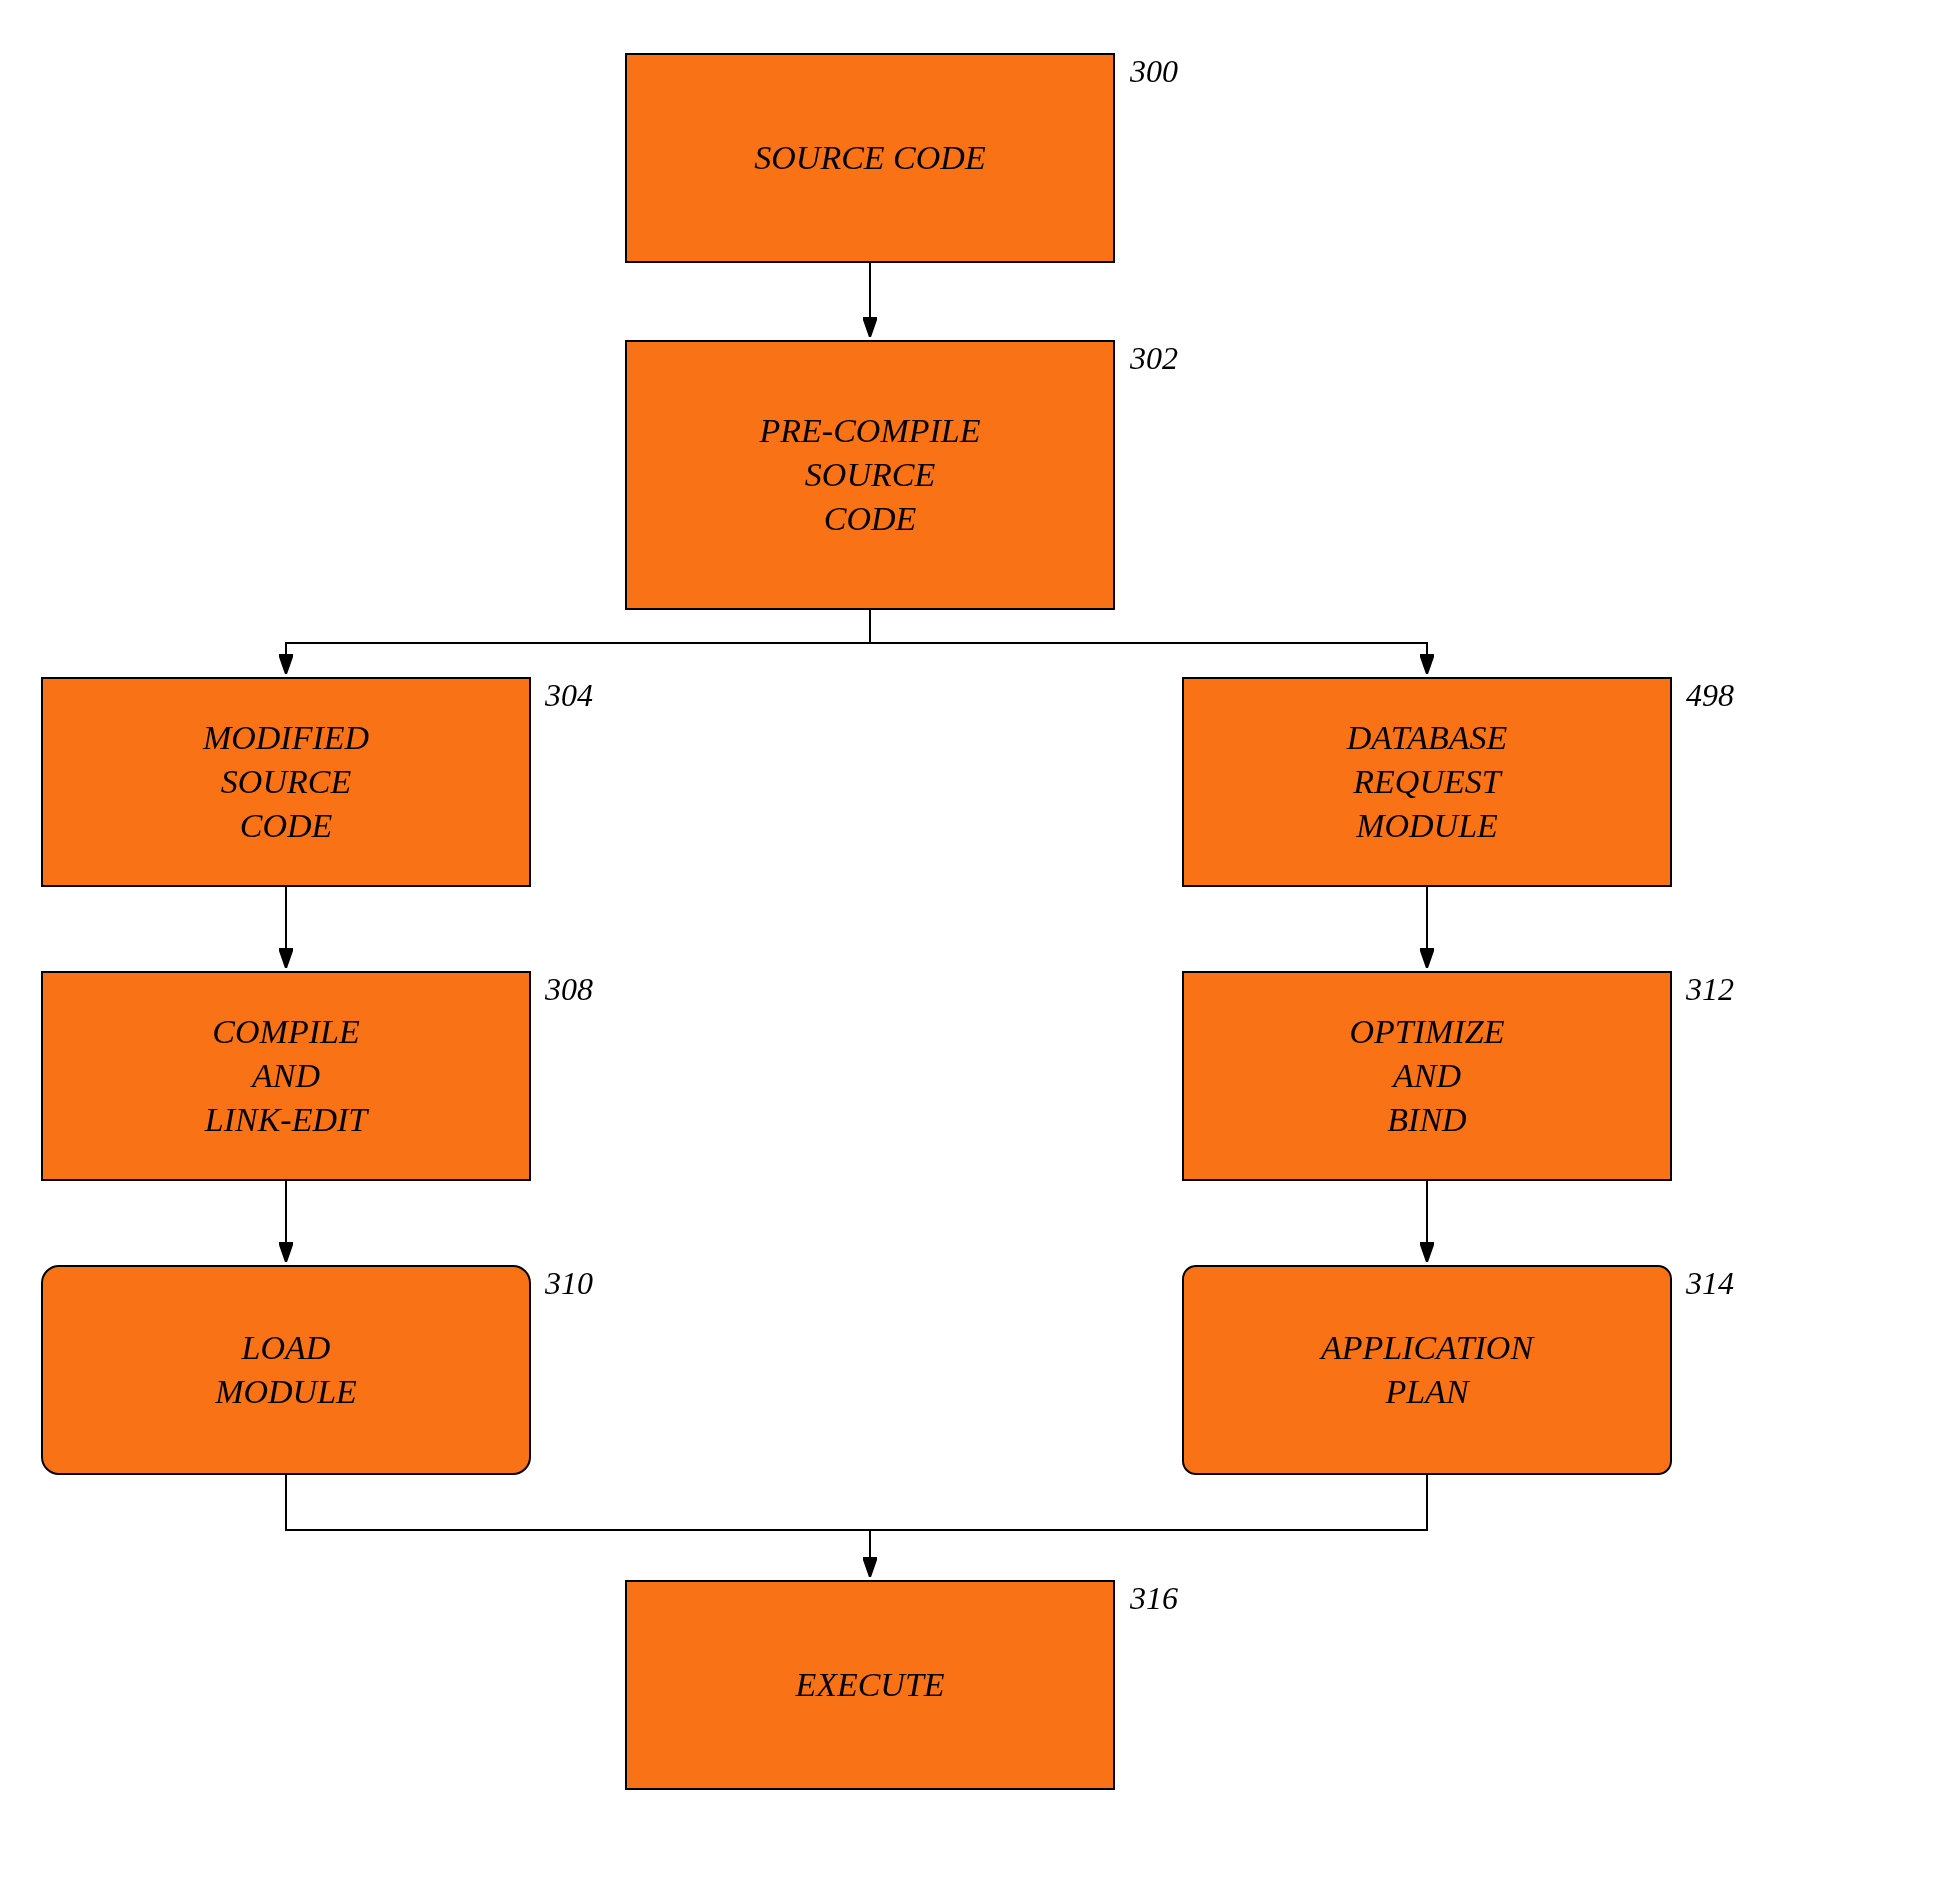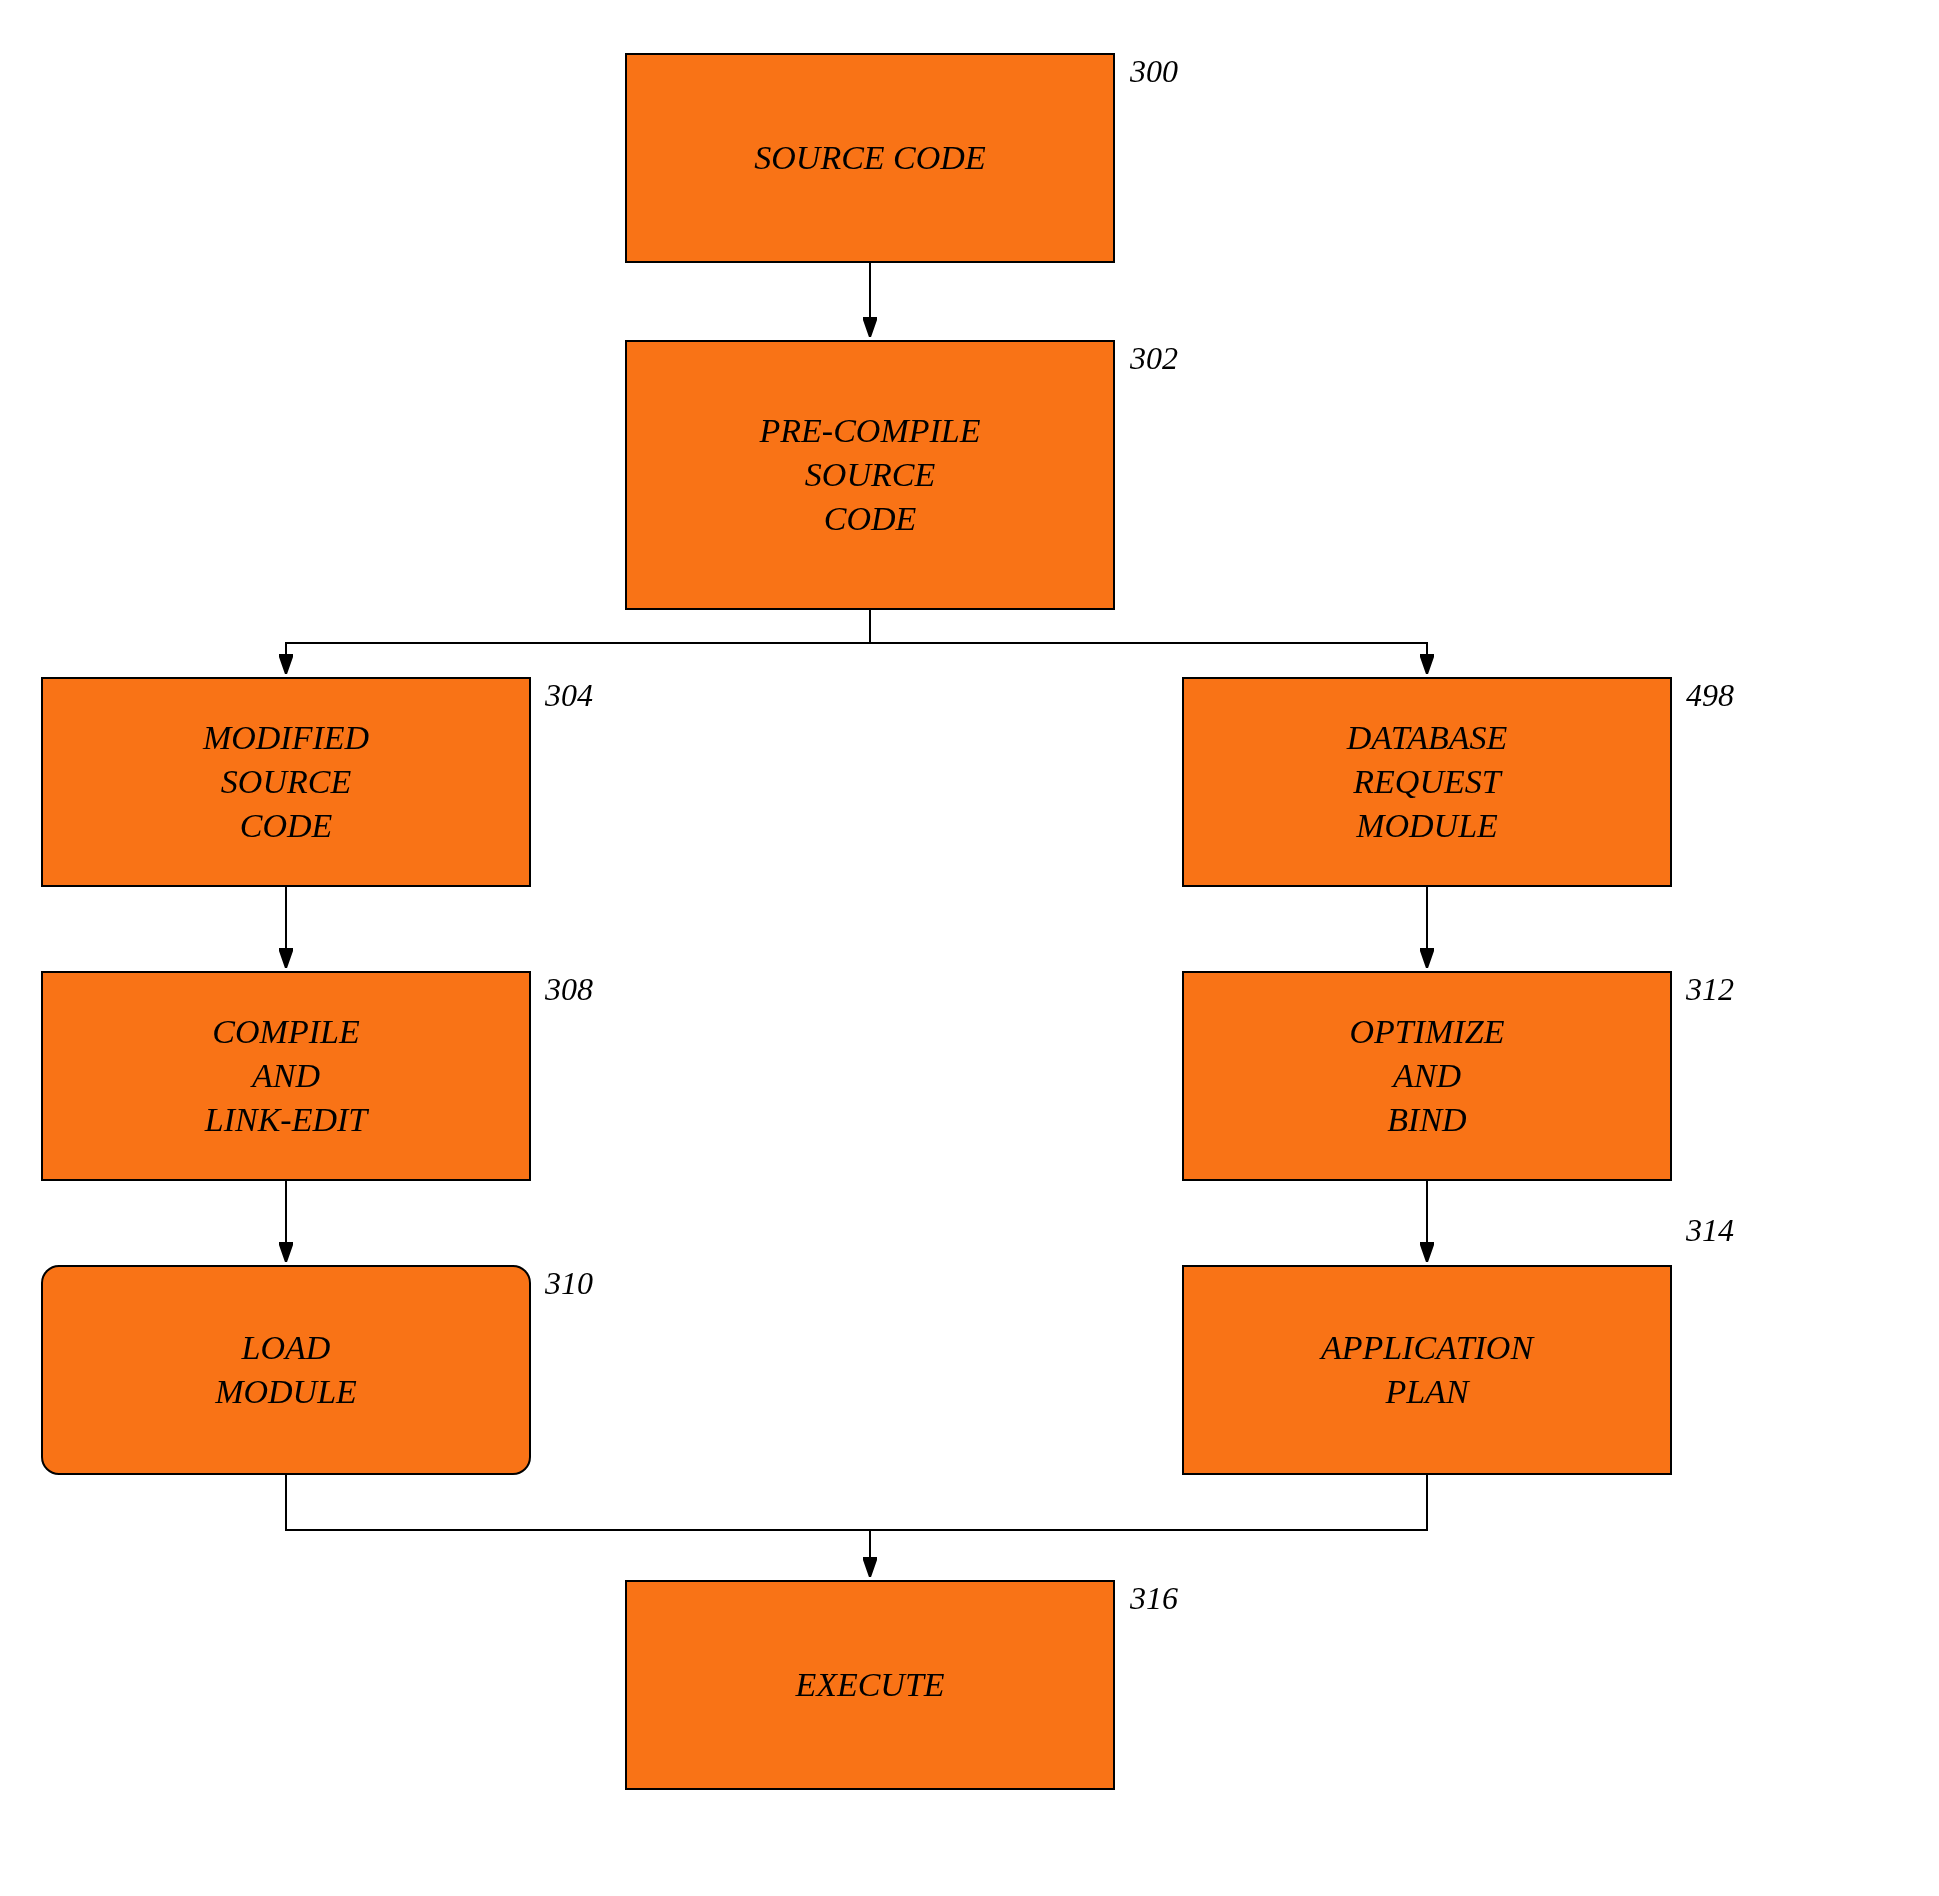--- a/index.html
+++ b/index.html
@@ -117,23 +117,23 @@
   <div class="box" style="left:1182px; top:971px; width:490px; height:210px;">
     <span>OPTIMIZE<br>AND<br>BIND</span>
   </div>
   <div class="label" style="left:1686px; top:971px;">312</div>
 
   <div class="box" style="left:41px; top:1265px; width:490px; height:210px;border-radius:18px;">
     <span>LOAD<br>MODULE</span>
   </div>
   <div class="label" style="left:545px; top:1265px;">310</div>
 
-  <div class="box" style="left:1182px; top:1265px; width:490px; height:210px;">
+  <div class="box" style="left:1182px; top:1265px; width:490px; height:210px;border-radius:14px;">
     <span>APPLICATION<br>PLAN</span>
   </div>
-  <div class="label" style="left:1686px; top:1212px;">314</div>
+  <div class="label" style="left:1686px; top:1265px;">314</div>
 
   <div class="box" style="left:625px; top:1580px; width:490px; height:210px;">
     <span>EXECUTE</span>
   </div>
   <div class="label" style="left:1130px; top:1580px;">316</div>
 
 </div>
 
 </body></html>

